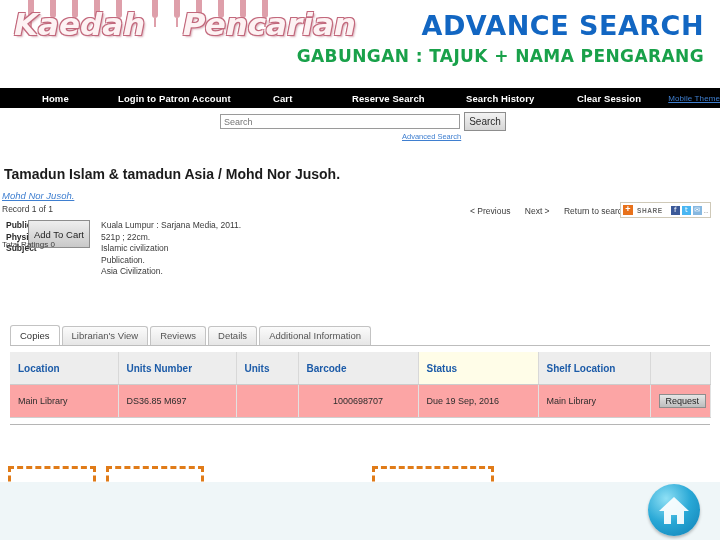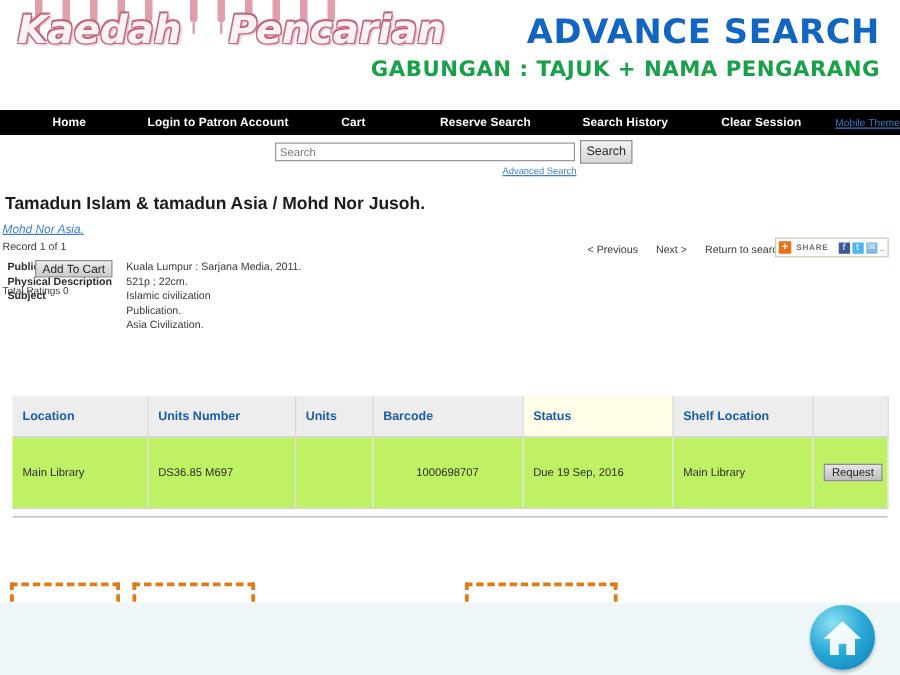--- a/index.html
+++ b/index.html
@@ -185,20 +185,21 @@
     color: #3f7fd0;
     text-decoration: underline;
     white-space: nowrap;
   }
 
   
   .record {
     position: relative;
     height: 165px;
     background: #ffffff;
+    margin-top: 12px;
   }
   .rec-title {
     position: absolute;
     left: 4px;
     top: 8px;
     font-family: "Liberation Sans", sans-serif;
     font-size: 14px;
     font-weight: bold;
     color: #1b1b1b;
     white-space: nowrap;
@@ -239,21 +240,21 @@
     flex: 0 0 95px;
   }
   .meta-value { color: #3a3a3a; }
   .meta-value div { line-height: 11.5px; }
 
   .add-cart {
     position: absolute;
     left: 28px;
     top: 62px;
     width: 62px;
-    height: 14px;
+    height: 28px;
     background: linear-gradient(#eeeeee, #c9c9c9);
     border: 1px solid #8d8d8d;
     font-family: "Liberation Sans", sans-serif;
     font-size: 9.5px;
     color: #1f1f1f;
     cursor: pointer;
     padding: 0;
     line-height: 13px;
   }
   .total-ratings {
@@ -373,25 +374,25 @@
     text-align: left;
     padding: 6px 8px;
     border-right: 1px solid #d8d8d8;
     border-bottom: 1px solid #cccccc;
     height: 20px;
   }
   table.copies th.status-th { background: #fffde8; }
   table.copies td {
     font-size: 9px;
     color: #2d2d2d;
-    padding: 18px 8px;
+    padding: 6px 8px;
     border-right: 1px solid #e2e2e2;
     border-bottom: 1px solid #cfcfcf;
     height: 20px;
-    background: #bef264;
+    background: #fca5a5;
   }
   td.barcode { text-align: center; }
   .request-btn {
     background: linear-gradient(#e6e6e6, #bdbdbd);
     border: 1px solid #8d8d8d;
     font-family: "Liberation Sans", sans-serif;
     font-size: 9px;
     color: #1f1f1f;
     padding: 1px 6px;
     cursor: pointer;
@@ -478,21 +479,21 @@
   </div>
 
   <div class="search-row">
     <input class="search-input" type="text" placeholder="Search" style="">
     <button class="search-button">Search</button>
     <div class="adv-search">Advanced Search</div>
   </div>
 
   <div class="record">
     <div class="rec-title">Tamadun Islam &amp; tamadun Asia / Mohd Nor Jusoh.</div>
-    <div class="rec-author">Mohd Nor Asia.</div>
+    <div class="rec-author">Mohd Nor Jusoh.</div>
     <div class="rec-count">Record 1 of 1</div>
 
     <div class="meta">
       <div class="meta-row">
         <div class="meta-label">Publication</div>
         <div class="meta-value">
           <div>Kuala Lumpur : Sarjana Media, 2011.</div>
         </div>
       </div>
       <div class="meta-row">
@@ -523,20 +524,27 @@
     <div class="share">
       <div class="share-plus">+</div>
       <div class="share-label">SHARE</div>
       <div class="share-ico ico-fb">f</div>
       <div class="share-ico ico-tw">t</div>
       <div class="share-ico ico-mail">✉</div>
       <div class="share-more">..</div>
     </div>
   </div>
 
+  <div class="tabs">
+    <div class="tab active">Copies</div>
+    <div class="tab">Librarian's View</div>
+    <div class="tab">Reviews</div>
+    <div class="tab">Details</div>
+    <div class="tab">Additional Information</div>
+  </div>
 
   <div class="copies-wrap">
     <table class="copies">
       <colgroup>
         <col style="width:108px">
         <col style="width:118px">
         <col style="width:62px">
         <col style="width:120px">
         <col style="width:120px">
         <col style="width:112px">

